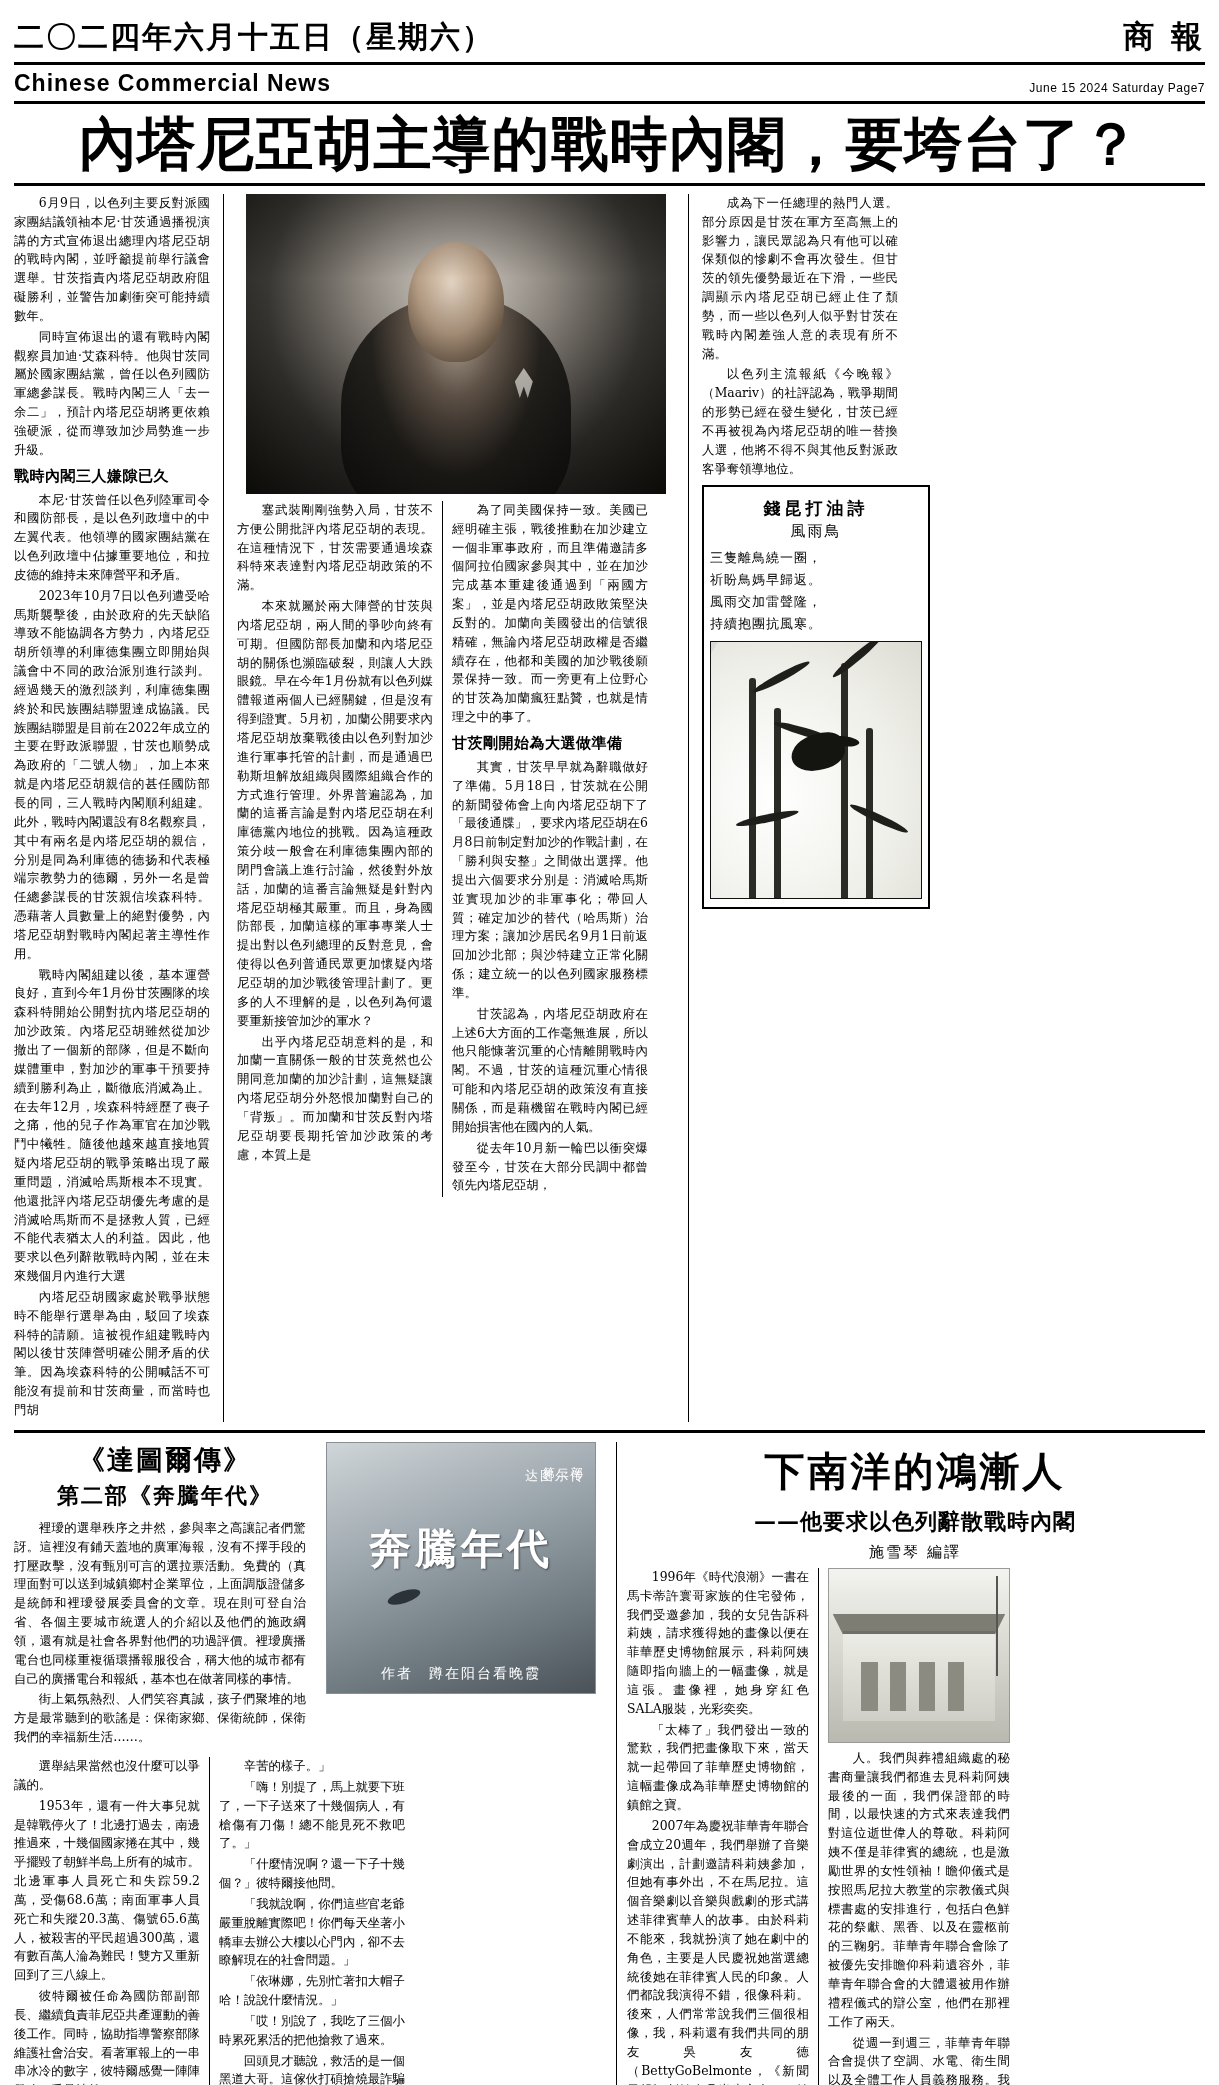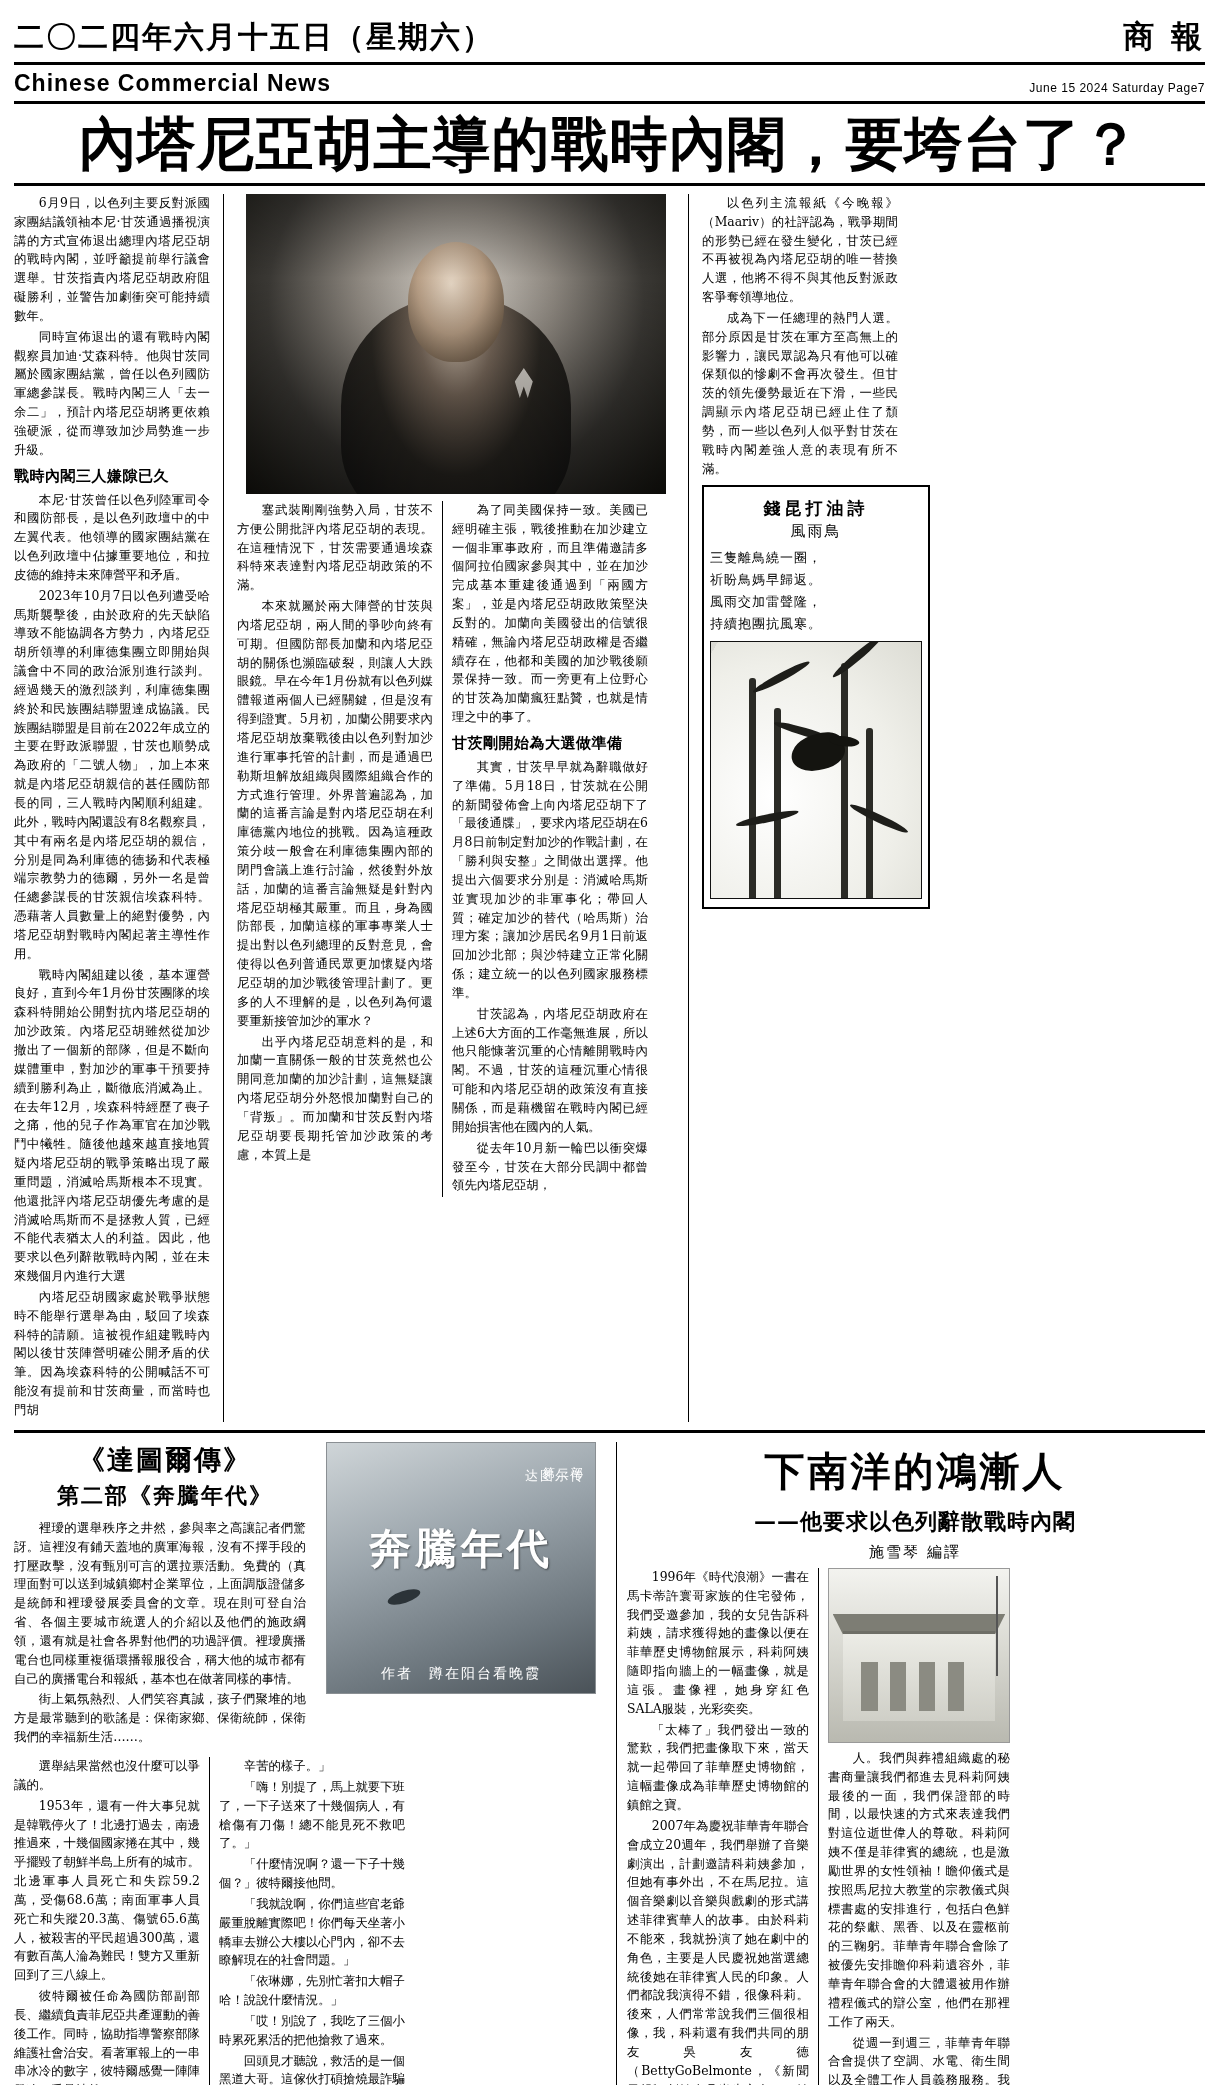--- a/index.html
+++ b/index.html
@@ -264,22 +264,22 @@
           <p>甘茨認為，內塔尼亞胡政府在上述6大方面的工作毫無進展，所以他只能慷著沉重的心情離開戰時內閣。不過，甘茨的這種沉重心情很可能和內塔尼亞胡的政策沒有直接關係，而是藉機留在戰時內閣已經開始損害他在國內的人氣。</p>
           <p>從去年10月新一輪巴以衝突爆發至今，甘茨在大部分民調中都曾領先內塔尼亞胡，</p>
         </div>
       </div>
     </div>
 
     <div class="vdiv"></div>
 
     <div>
       <div class="col c4">
+        <p>成為下一任總理的熱門人選。部分原因是甘茨在軍方至高無上的影響力，讓民眾認為只有他可以確保類似的慘劇不會再次發生。但甘茨的領先優勢最近在下滑，一些民調顯示內塔尼亞胡已經止住了頹勢，而一些以色列人似乎對甘茨在戰時內閣差強人意的表現有所不滿。</p>
         <p>以色列主流報紙《今晚報》（Maariv）的社評認為，戰爭期間的形勢已經在發生變化，甘茨已經不再被視為內塔尼亞胡的唯一替換人選，他將不得不與其他反對派政客爭奪領導地位。</p>
-        <p>成為下一任總理的熱門人選。部分原因是甘茨在軍方至高無上的影響力，讓民眾認為只有他可以確保類似的慘劇不會再次發生。但甘茨的領先優勢最近在下滑，一些民調顯示內塔尼亞胡已經止住了頹勢，而一些以色列人似乎對甘茨在戰時內閣差強人意的表現有所不滿。</p>
       </div>
       <div class="poem-box">
         <div class="poem-title">錢昆打油詩</div>
         <div class="poem-author">風雨鳥</div>
         <div class="poem-lines" style="white-space:pre-line">三隻離鳥繞一圈，
 祈盼鳥媽早歸返。
 風雨交加雷聲隆，
 持續抱團抗風寒。</div>
         <div class="poem-img">
           <div class="bamboo" style="left:18%;height:230px;"></div>

